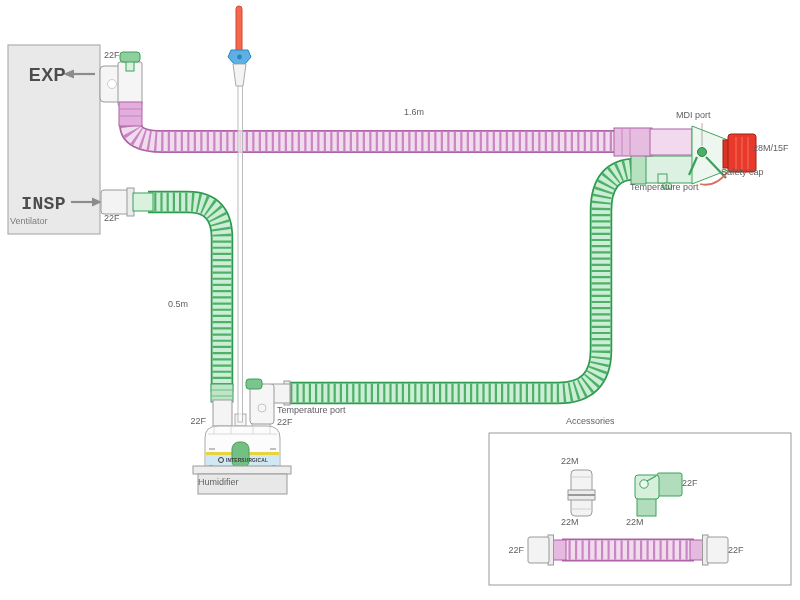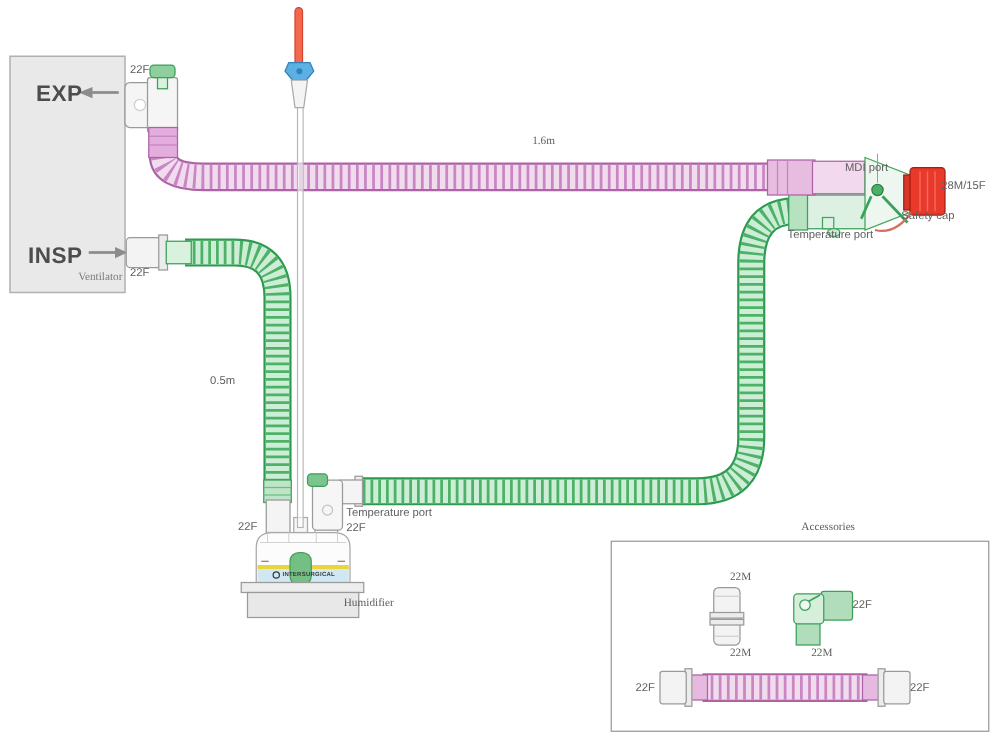--- a/index.html
+++ b/index.html
@@ -1,20 +1,20 @@
 <!DOCTYPE html>
 <html><head>
 <meta charset="utf-8">
 <style>
   html,body{margin:0;padding:0;background:#fff;}
   .canvas{position:relative;width:800px;height:600px;background:#ffffff;overflow:hidden;
           font-family:"Liberation Sans",sans-serif;}
   .canvas svg{position:absolute;left:0;top:0;}
   .lbl{position:absolute;font-size:9px;color:#606060;white-space:nowrap;line-height:1.1;}
-  .lbl.center{text-align:right;font-family:Liberation Serif, serif;}
+  .lbl.center{text-align:left;}
   .lbl.right{text-align:right;}
   .lbl.big{font-size:18px;font-weight:bold;color:#4d4d4d;letter-spacing:.4px;}
   .lbl.dim{color:#7c7c7c;}
   .brand{position:absolute;display:flex;align-items:center;justify-content:center;gap:2px;
          font-size:4.8px;font-weight:bold;color:#3a3a3a;letter-spacing:.2px;}
   .brand .logo-dot{width:4px;height:4px;border:1px solid #3a3a3a;border-radius:50%;flex:0 0 auto;}
 </style>
 </head>
 <body>
 
@@ -167,45 +167,45 @@
     <rect x="553" y="540" width="13" height="20" fill="#e5b9e0" stroke="#ad63a5"></rect>
     <rect x="548" y="535" width="5.5" height="30" fill="#ececec" stroke="#9a9a9a"></rect>
     <rect x="528" y="537" width="21" height="26" rx="2" fill="#f3f3f3" stroke="#9a9a9a"></rect>
     <rect x="690" y="540" width="13" height="20" fill="#e5b9e0" stroke="#ad63a5"></rect>
     <rect x="702.5" y="535" width="5.5" height="30" fill="#ececec" stroke="#9a9a9a"></rect>
     <rect x="707" y="537" width="21" height="26" rx="2" fill="#f3f3f3" stroke="#9a9a9a"></rect>
   </g>
 </svg>
 
 <div class="lbl big right" style="left:26px;top:66px;width:40px;">EXP</div>
-<div class="lbl big right" style="left:20px;top:195px;width:46px;">INSP</div>
+<div class="lbl big right" style="left:20px;top:195px;width:46px;font-family:Liberation Mono, monospace;">INSP</div>
 <div class="lbl dim center" style="left:10px;top:217px;width:88px;">Ventilator</div>
 
 <div class="lbl" style="left:104px;top:51px;">22F</div>
 <div class="lbl" style="left:104px;top:214px;">22F</div>
 
 <div class="lbl center" style="left:404px;top:108px;width:40px;">1.6m</div>
 <div class="lbl" style="left:168px;top:300px;">0.5m</div>
 
-<div class="lbl" style="left:676px;top:111px;margin-top:19px;">MDI port</div>
+<div class="lbl" style="left:676px;top:111px;">MDI port</div>
 <div class="lbl" style="left:753px;top:144px;">28M/15F</div>
 <div class="lbl" style="left:721px;top:168px;text-align:right;">Safety cap</div>
 <div class="lbl" style="left:630px;top:183px;">Temperature port</div>
 
 <div class="lbl" style="left:277px;top:406px;">Temperature port</div>
 <div class="lbl" style="left:277px;top:418px;">22F</div>
 <div class="lbl right" style="left:180px;top:417px;width:26px;">22F</div>
 
-<div class="lbl center" style="left:198px;top:478px;width:89px;padding-left:28px;">Humidifier</div>
+<div class="lbl center" style="left:198px;top:478px;width:89px;">Humidifier</div>
 <div class="brand" style="left:207px;top:457px;width:72px;">
   <span class="logo-dot"></span>
   <span>INTERSURGICAL</span>
 </div>
 
-<div class="lbl center" style="left:544px;top:417px;width:140px;">Accessories</div>
+<div class="lbl center" style="left:566px;top:417px;width:140px;">Accessories</div>
 <div class="lbl center" style="left:561px;top:457px;width:40px;">22M</div>
 <div class="lbl center" style="left:561px;top:518px;width:40px;">22M</div>
 <div class="lbl center" style="left:626px;top:518px;width:40px;">22M</div>
 <div class="lbl" style="left:682px;top:479px;">22F</div>
 <div class="lbl right" style="left:498px;top:546px;width:26px;">22F</div>
 <div class="lbl" style="left:728px;top:546px;">22F</div>
 
 </div>
 
 </body></html>

